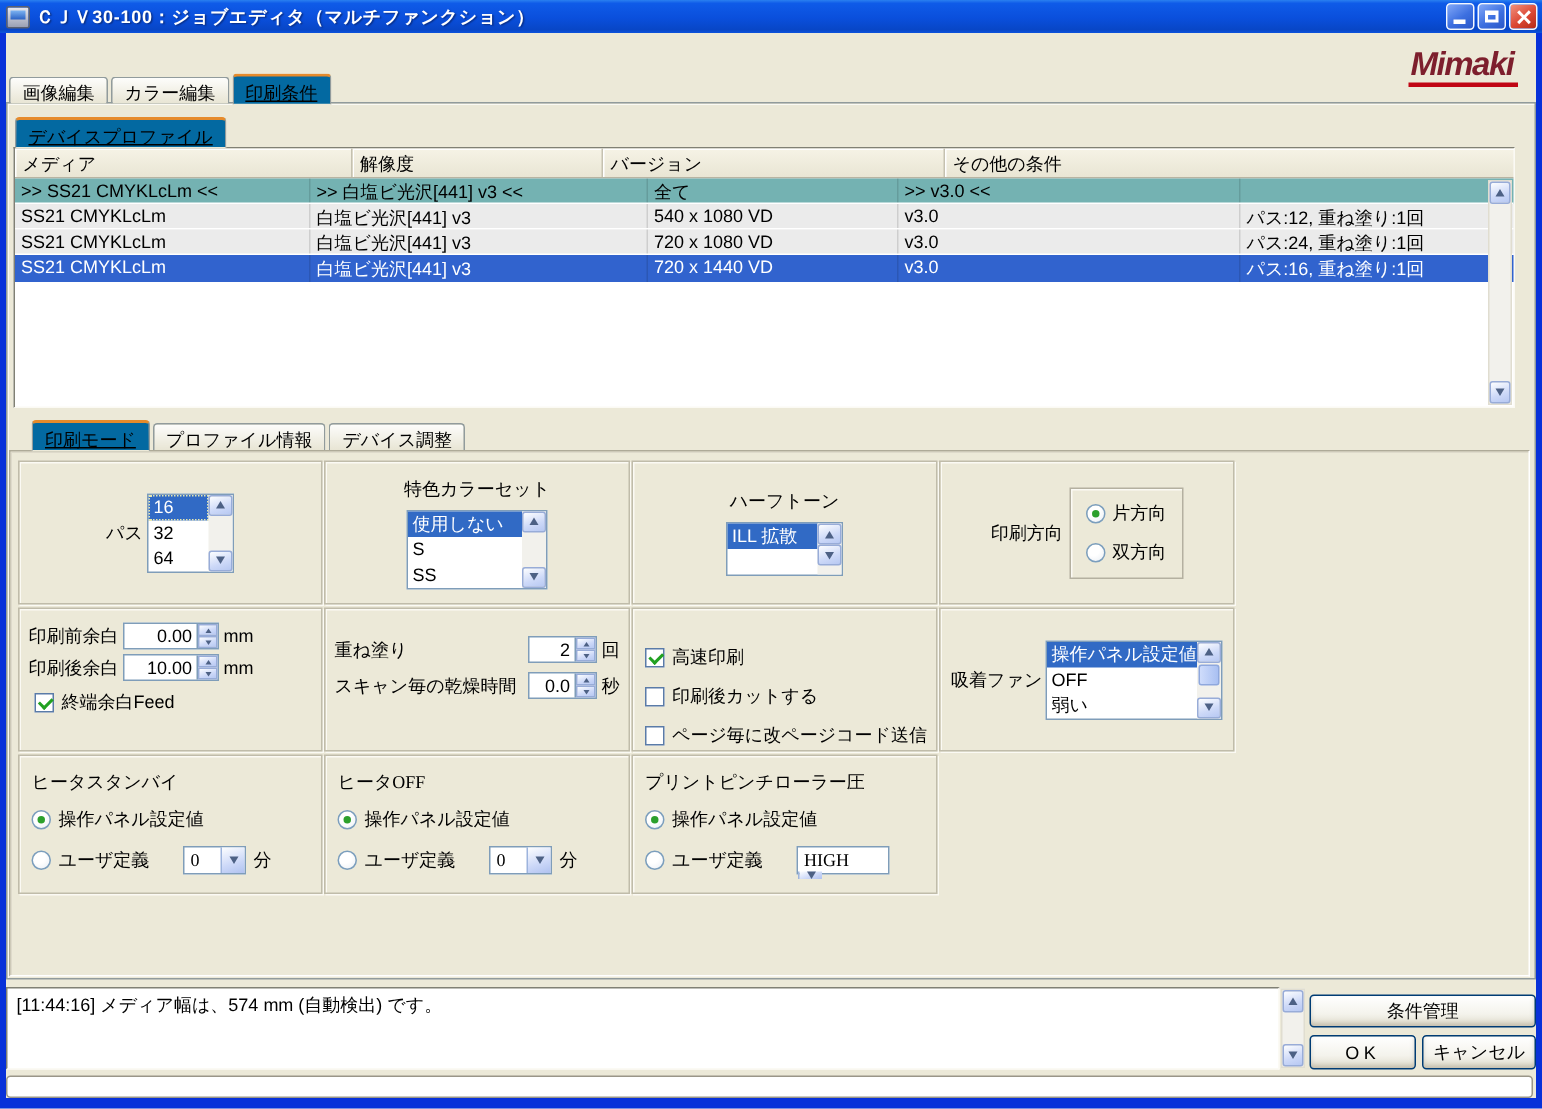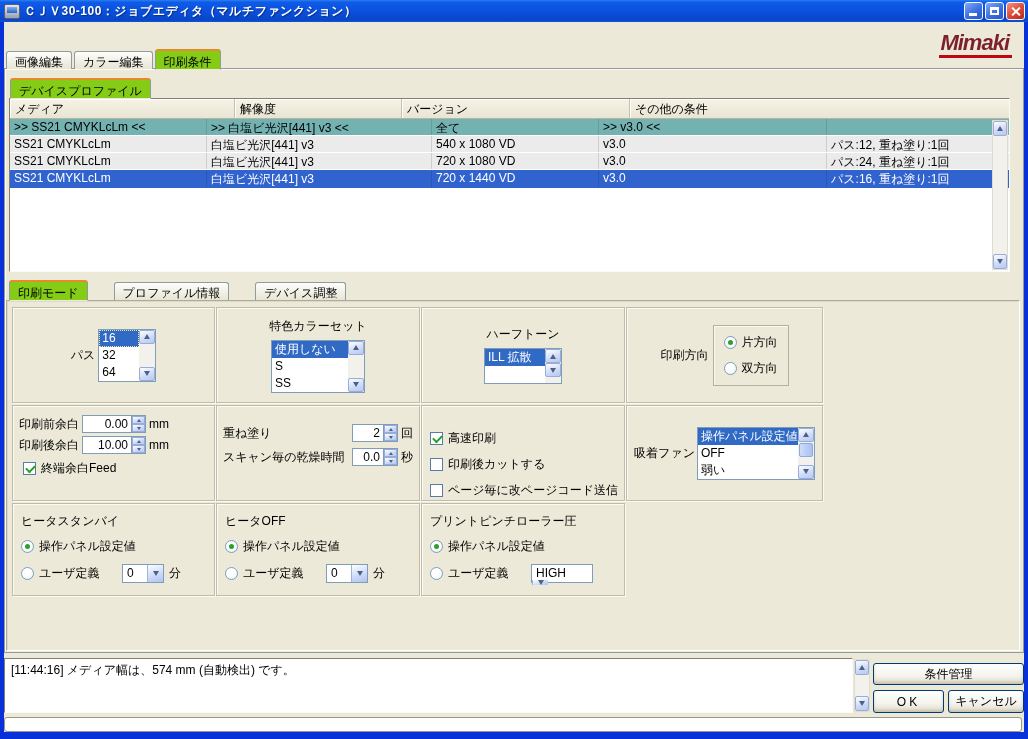--- a/index.html
+++ b/index.html
@@ -34,28 +34,28 @@
 
   .logo { position:absolute; top:9px; right:12px; font-size:22px; line-height:24px; font-weight:bold;
     font-style:italic; color:#7d1f2d; letter-spacing:-1px; border-bottom:3px solid #c00614;
     padding:0 3px 0 1px; }
 
   
   .tabs-row { position:absolute; display:flex; align-items:flex-end; z-index:4; }
   .main-tabs { left:2px; top:26px; height:21px; }
   .tab { height:18px; padding:2px 8px 0 8px; margin-right:2px; background:linear-gradient(#fdfdfb,#e8e5d4);
     border:1px solid #919b9c; border-bottom:none; border-radius:3px 3px 0 0; white-space:nowrap; }
-  .tab.selected { height:21px; padding-top:3px; background:#84cc16; border-top:2px solid #e68b2c;
-    margin-bottom:-1px; border-bottom:1px solid #ece9d8; z-index:5; }
+  .tab.selected { height:21px; padding-top:3px; background:#0369a1; border-top:2px solid #e68b2c;
+    margin-bottom:-1px; border-bottom:1px solid #ece9d8; z-index:5;text-decoration:underline; }
 
   .main-panel { position:absolute; left:0; right:0; top:46px; height:585px;
     border:1px solid #919b9c; background:#ece9d8; box-shadow:inset 1px 1px 0 #fbfaf4; }
 
   .profile-tabs { left:5px; top:4px; height:25px; }
-  .mode-tabs { left:4px; top:206px; height:25px;gap:24px; }
+  .mode-tabs { left:16px; top:206px; height:25px; }
 
   
   .ptable { position:absolute; left:4px; top:29px; width:1001px; height:174px; background:#fff;
     border:1px solid #808074; border-right-color:#fbfaf4; border-bottom-color:#fbfaf4; }
   .thead { display:flex; height:20px; background:linear-gradient(#f6f3e6,#e9e5d4);
     border-bottom:1px solid #b8b4a2; }
   .th { padding:2px 5px; border-right:1px solid #c5c1b0; box-shadow:inset 1px 1px 0 #fff;
     white-space:nowrap; overflow:hidden; }
   .tr { display:flex; height:17px; border-bottom:1px solid #fff; }
   .td { padding:1px 4px; border-right:1px solid rgba(0,0,0,.12); white-space:nowrap; overflow:hidden; }
@@ -78,21 +78,21 @@
     border-bottom:5px solid #4d6185; }
   .tri-down { width:0; height:0; border-left:3px solid transparent; border-right:3px solid transparent;
     border-top:5px solid #4d6185; }
 
   
   .settings { position:absolute; left:1px; right:3px; top:231px; height:351px; background:#ece9d8;
     border:1px solid #aeaa98; border-right-color:#fff; border-bottom-color:#fff;
     box-shadow:inset 1px 1px 0 #dedacb; }
   .group { position:absolute; background:#ece9d8; border:1px solid #c0bcaa;
     box-shadow:1px 1px 0 #fbfaf4, inset 1px 1px 0 #fbfaf4; }
-  .g-r0{top:6px;height:96px;} .g-r1{top:104px;height:96px;} .g-r2{top:202px;height:93px;}
+  .g-r0{top:6px;height:96px;} .g-r1{top:104px;height:96px;} .g-r2{top:202px;height:93px;font-family:Liberation Serif, serif;}
   .g-c0{left:5px;width:203px;} .g-c1{left:209px;width:204px;} .g-c2{left:414px;width:204px;} .g-c3{left:619px;width:197px;}
 
   
   .listbox { display:flex; background:#fff; border:1px solid #7f9db9; }
   .lb-items { display:flex; flex-direction:column; }
   .lb-item { height:17px; line-height:17px; padding:0 3px; white-space:nowrap; overflow:hidden; }
   .lb-item.sel { background:#316ac5; color:#fff; }
   .lb-item.focus { outline:1px dotted #e8e8b0; outline-offset:-1px; }
   .lb-sb { width:16px; display:flex; flex-direction:column; background:#f2f1ec; }
   .lb-sb .sb-btn { height:14px; }

